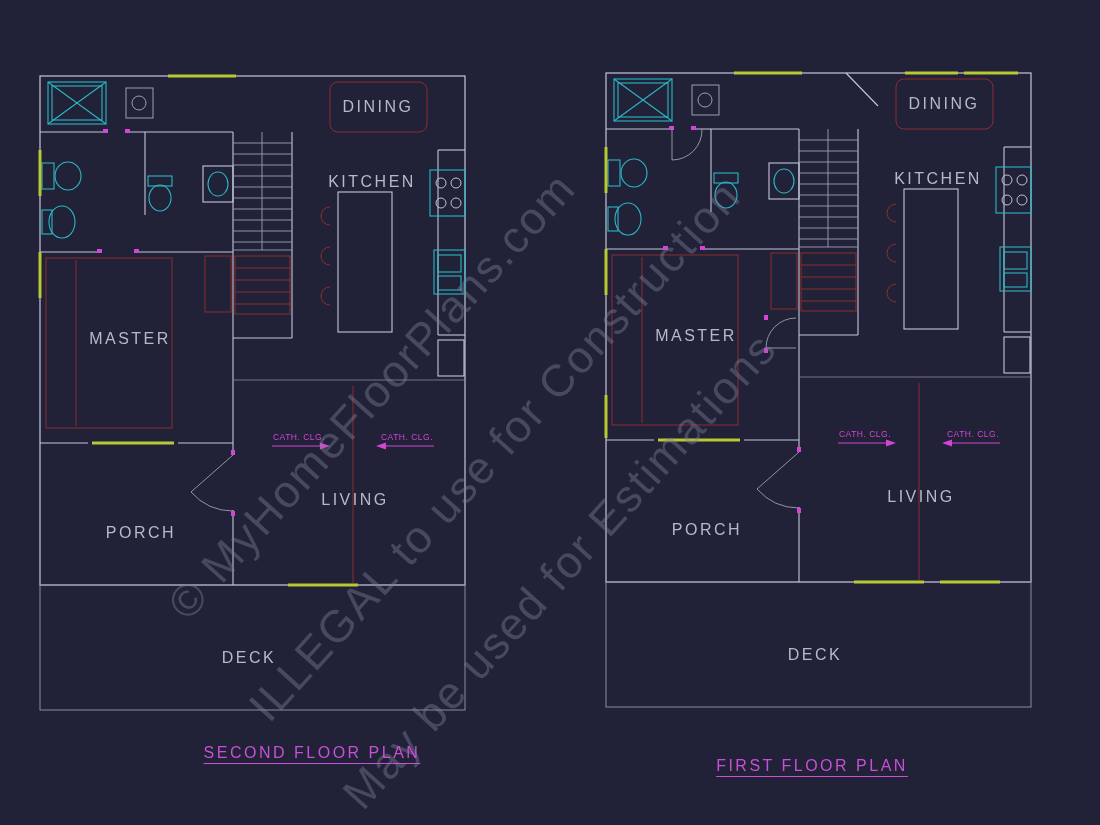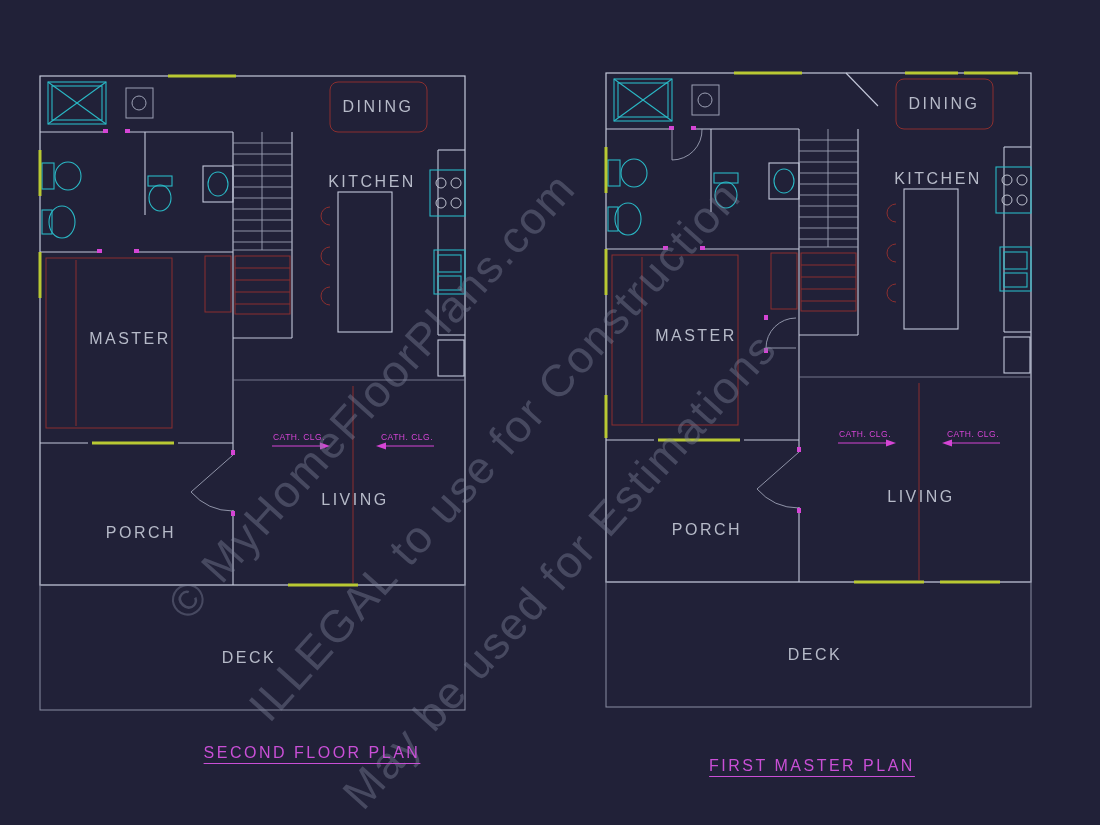--- a/index.html
+++ b/index.html
@@ -200,15 +200,15 @@
         <rect x="764" y="348" width="4" height="5"></rect>
       </g>
     </g>
   </svg>
 
   <div class="wm" style="left:72px;top:370px;width:600px;">© MyHomeFloorPlans.com</div>
   <div class="wm" style="left:65px;top:425px;width:860px;">ILLEGAL to use for Construction</div>
   <div class="wm" style="left:180px;top:545px;width:760px;">May be used for Estimations</div>
 
   <div class="plan-title" style="left:188px;top:744px;width:224px;margin-left:12px;">SECOND FLOOR PLAN</div>
-  <div class="plan-title" style="left:706px;top:757px;width:212px;">FIRST MASTER PLAN</div>
+  <div class="plan-title" style="left:706px;top:757px;width:212px;">FIRST FLOOR PLAN</div>
 
 </div>
 
 </body></html>

